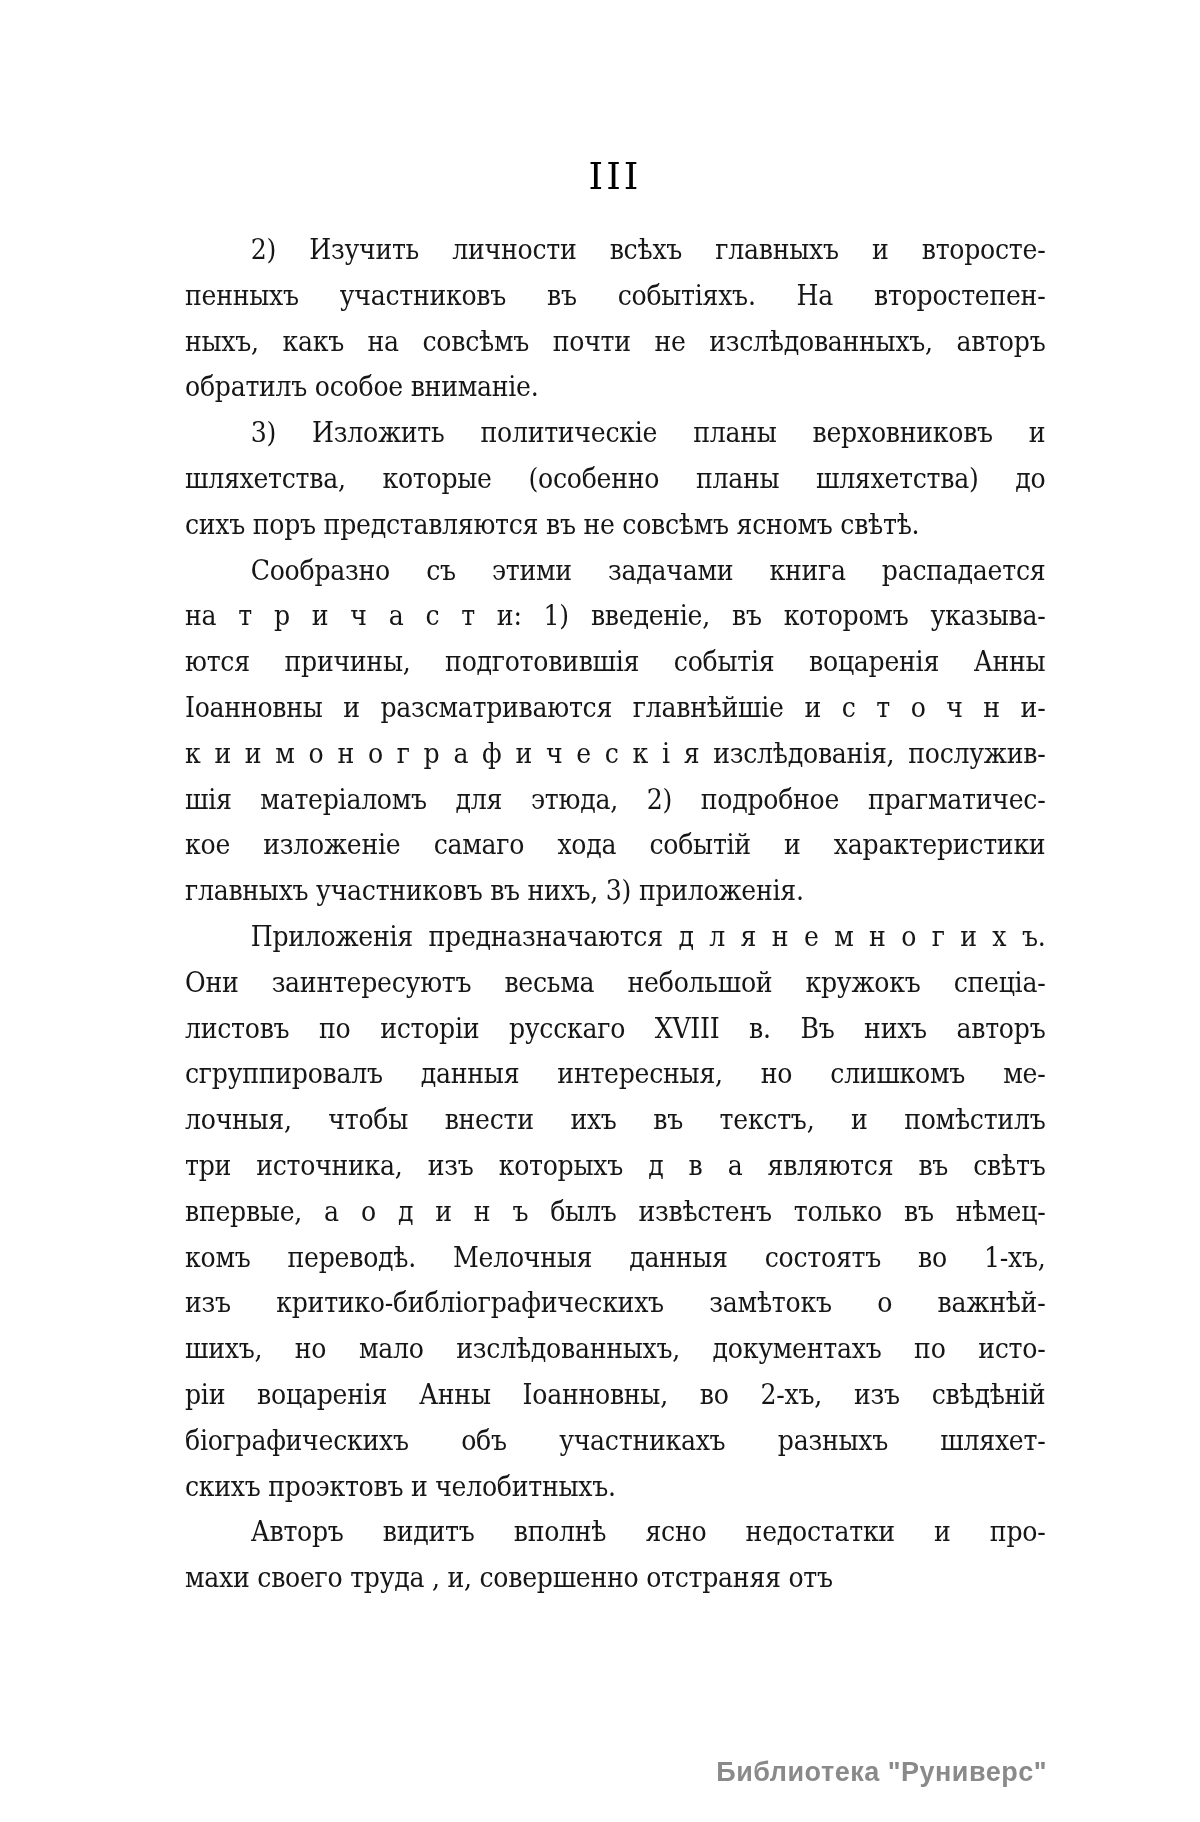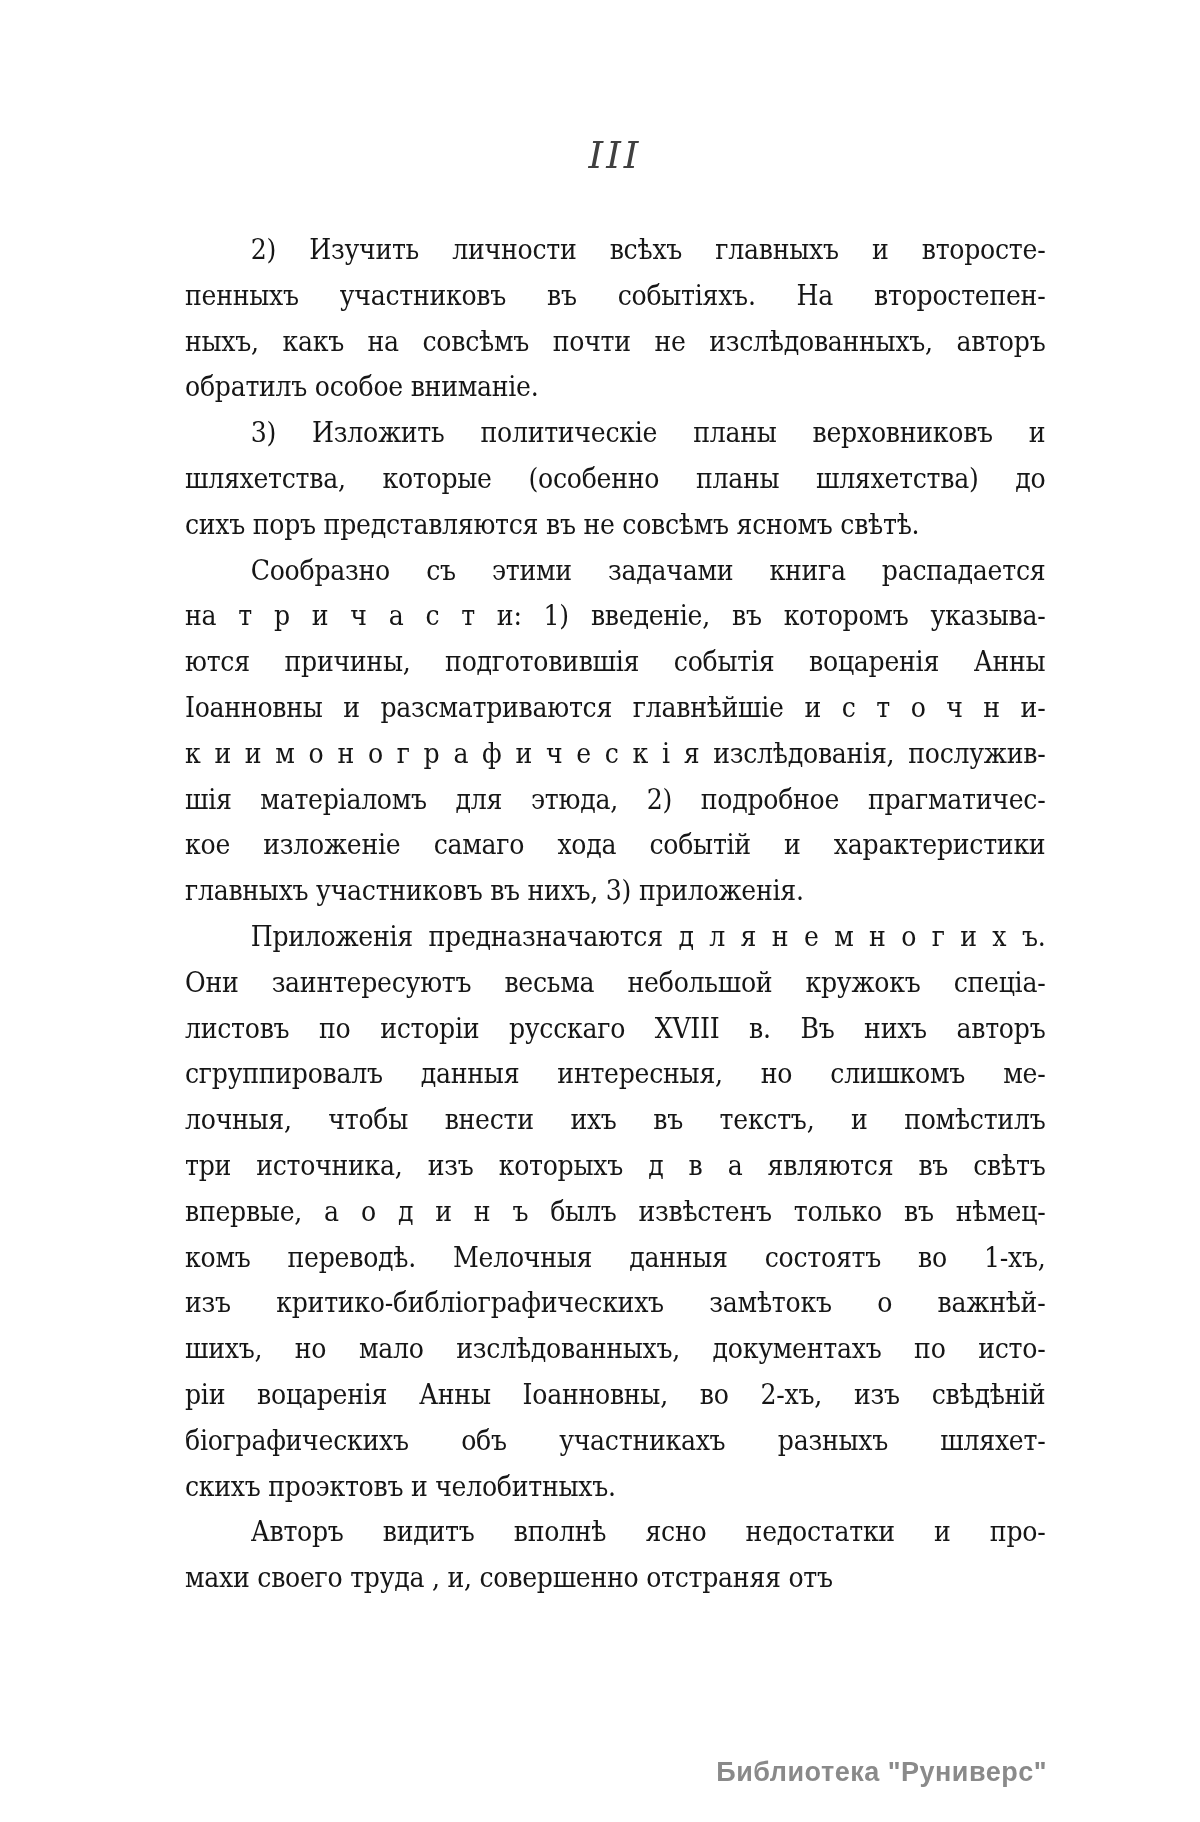--- a/index.html
+++ b/index.html
@@ -11,28 +11,27 @@
     position: relative;
     width: 1200px;
     height: 1822px;
     background: #ffffff;
     overflow: hidden;
     font-family: "DejaVu Serif", serif;
   }
   .page-number {
     position: absolute;
     left: 185px;
-    top: 134px;
+    top: 155px;
     width: 860px;
     text-align: center;
     font-size: 37px;
     font-weight: normal;
     letter-spacing: 3px;
-    color: #404040;
-    font-style: italic;
+    color: #000000;
   }
   .text-block {
     position: absolute;
     left: 185px;
     top: 227px;
     width: 956px;
     transform: scaleX(0.9);
     transform-origin: left top;
     font-size: 28px;
     line-height: 45.8px;

